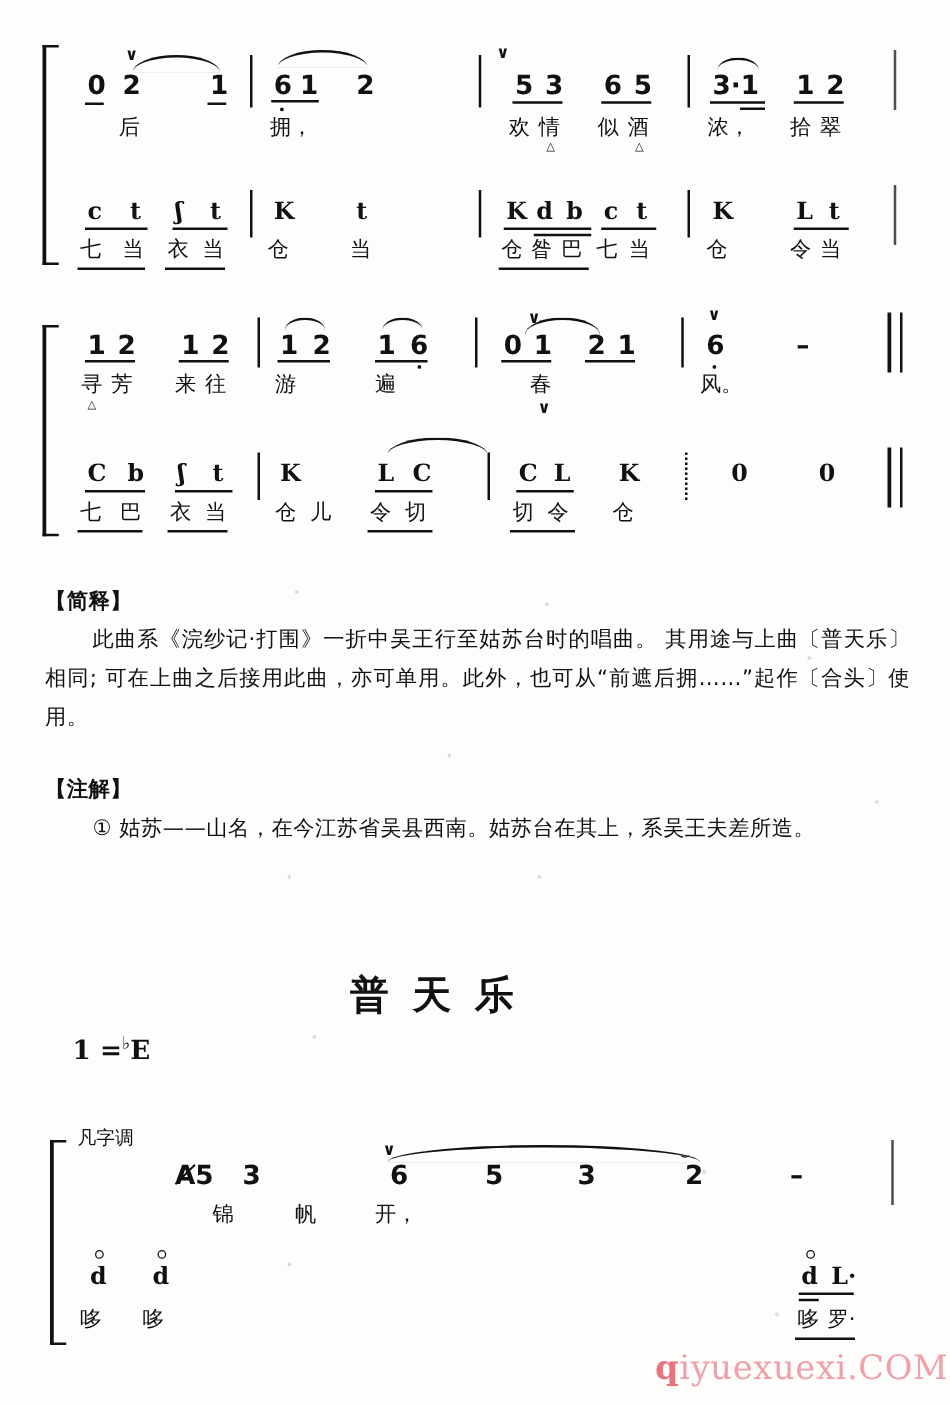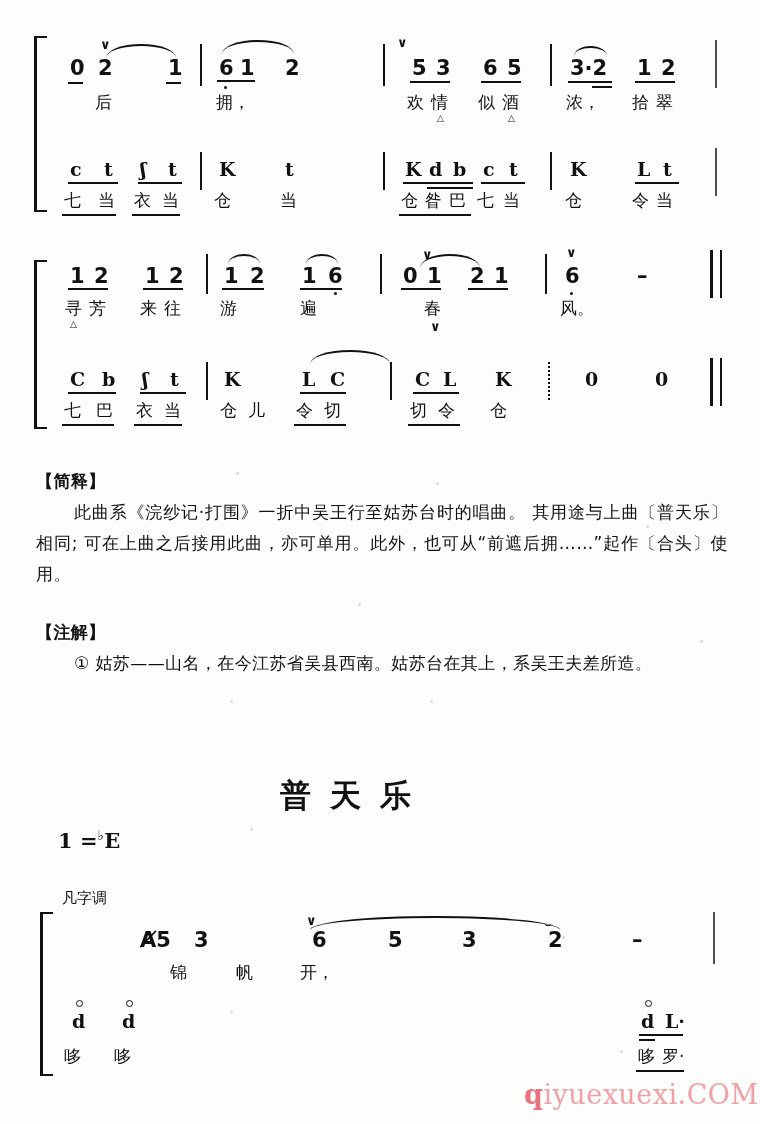--- a/index.html
+++ b/index.html
@@ -98,20 +98,21 @@
     position:absolute;
     font-family:"DejaVu Serif","Liberation Serif",serif;
     font-size:21px;
     font-weight:bold;
   }
   .keysig sup{font-size:14px;}
   .modename{
     position:absolute;
     font-size:15px;
     font-family:"DejaVu Sans","Liberation Sans",sans-serif;
+    margin-top:12px;
   }
 
   
   .wm{
     position:absolute;
     font-family:"DejaVu Serif","Liberation Serif",serif;
     font-size:27px;
     letter-spacing:.5px;
   }
   .wm .q{font-weight:bold;}
@@ -157,21 +158,21 @@
     <div class="lyr" style="left:407px;top:94px;">欢</div>
     <div class="lyr" style="left:431px;top:94px;">情</div>
     <div class="tri" style="left:437px;top:114px;">△</div>
     <div class="lyr" style="left:478px;top:94px;">似</div>
     <div class="lyr" style="left:502px;top:94px;">酒</div>
     <div class="tri" style="left:508px;top:114px;">△</div>
 
     <div class="barline thin" style="left:550px;top:44px;height:42px;"></div>
 
     <div class="slur small" style="left:574px;top:46px;width:33px;"></div>
-    <div class="n" style="left:570px;top:58px;">3·2</div>
+    <div class="n" style="left:570px;top:58px;">3·1</div>
     <div class="beam" style="left:568px;top:81px;width:44px;"></div>
     <div class="beam2" style="left:592px;top:86px;width:20px;"></div>
     <div class="n" style="left:637px;top:58px;">1</div>
     <div class="n" style="left:661px;top:58px;">2</div>
     <div class="beam" style="left:635px;top:81px;width:40px;"></div>
     <div class="lyr" style="left:566px;top:94px;">浓，</div>
     <div class="lyr" style="left:632px;top:94px;">拾</div>
     <div class="lyr" style="left:656px;top:94px;">翠</div>
 
     <div class="barline faint" style="left:715px;top:40px;height:48px;"></div>

